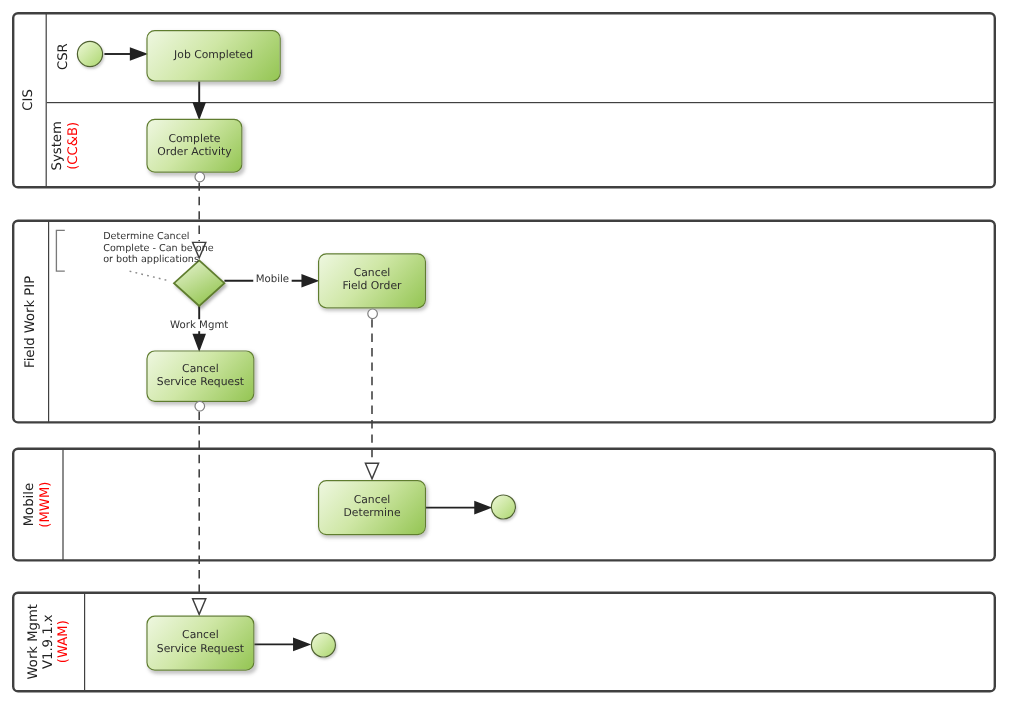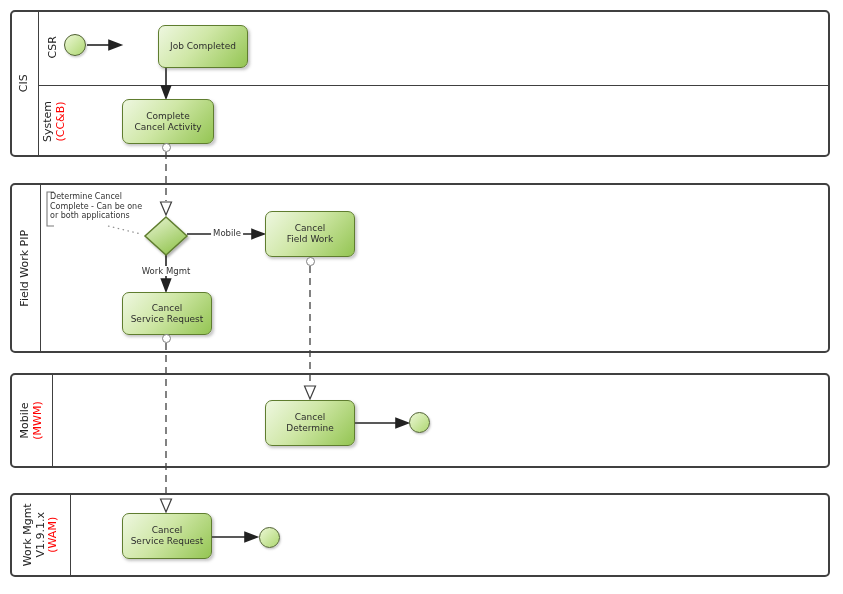--- a/index.html
+++ b/index.html
@@ -17,21 +17,21 @@
         display:flex;flex-direction:column;align-items:center;justify-content:center;
         font-size:9px;line-height:11px;color:#2d2d2d;text-align:center;}
   .event{position:absolute;box-sizing:border-box;border-radius:50%;border:1.8px solid #4e6030;
          background:linear-gradient(135deg,#e6f4cb 10%,#b7dc80 85%);
          box-shadow:1px 1.5px 2px rgba(90,90,90,.3);}
   .conncircle{position:absolute;width:9px;height:9px;box-sizing:border-box;border-radius:50%;
               border:1.4px solid #808080;background:#fff;}
   .svglayer{position:absolute;left:0;top:0;pointer-events:none;}
   .edge-label{position:absolute;transform:translate(-50%,-50%);background:#fff;padding:0 2px;
               font-size:8.5px;color:#333;white-space:nowrap;}
-  .annotation{position:absolute;font-size:8px;line-height:9.7px;color:#333;}
+  .annotation{position:absolute;font-size:8px;line-height:9.7px;color:#333;margin-left:36px;}
 </style>
 </head>
 <body>
 
 <div id="stage">
 
   <div class="pool" style="left:10px;top:10px;width:820px;height:147px;"></div>
   <div class="pool" style="left:10px;top:183px;width:820px;height:170px;"></div>
   <div class="pool" style="left:10px;top:373px;width:820px;height:95px;"></div>
   <div class="pool" style="left:10px;top:493px;width:820px;height:84px;"></div>
@@ -113,30 +113,30 @@
     <path d="M54,192 L47,192 L47,226 L54,226" stroke="#7a7a7a" stroke-width="1.1" fill="none"></path>
     <line x1="108" y1="226" x2="141" y2="234" stroke="#8a8a8a" stroke-width="1.2" stroke-dasharray="1.5 3.5"></line>
   </svg>
 
   <div class="annotation" style="left:50px;top:192px;width:95px;">
     <div>Determine Cancel</div>
     <div>Complete - Can be one</div>
     <div>or both applications</div>
   </div>
 
-  <div class="task" style="left:122px;top:25px;width:90px;height:43px;margin-left:36px;">
+  <div class="task" style="left:122px;top:25px;width:112px;height:43px;">
     <div>Job Completed</div>
   </div>
-  <div class="task" style="left:122px;top:99px;width:92px;height:45px;">
+  <div class="task" style="left:122px;top:99px;width:80px;height:45px;">
     <div>Complete</div>
-    <div>Cancel Activity</div>
+    <div>Order Activity</div>
   </div>
   <div class="task" style="left:265px;top:211px;width:90px;height:46px;">
     <div>Cancel</div>
-    <div>Field Work</div>
+    <div>Field Order</div>
   </div>
   <div class="task" style="left:122px;top:292px;width:90px;height:43px;">
     <div>Cancel</div>
     <div>Service Request</div>
   </div>
   <div class="task" style="left:265px;top:400px;width:90px;height:46px;">
     <div>Cancel</div>
     <div>Determine</div>
   </div>
   <div class="task" style="left:122px;top:513px;width:90px;height:46px;">

